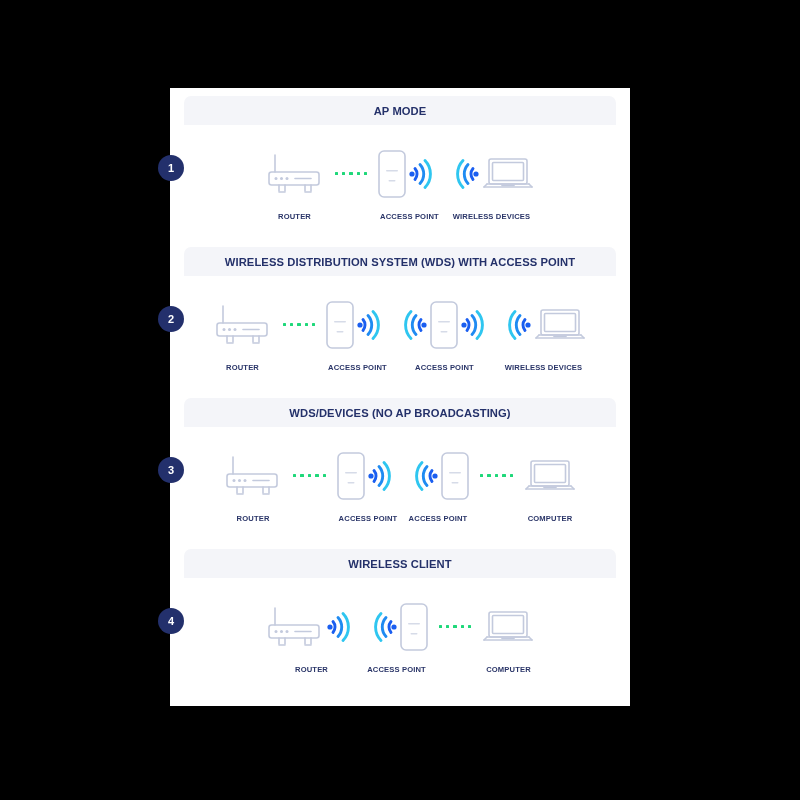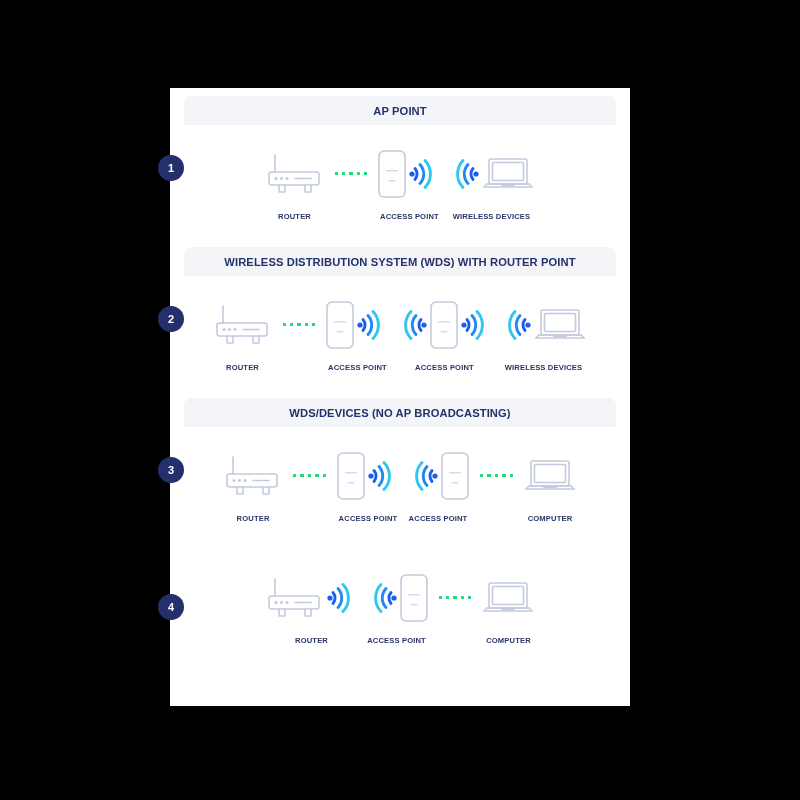--- a/index.html
+++ b/index.html
@@ -146,21 +146,21 @@
   svg { display: block; }
 </style>
 </head>
 <body>
 
 <div class="page">
   <div class="panels" id="panels">
       <div class="panel">
         <div class="badge">1</div>
         <div class="panel-inner">
-          <div class="panel-header">AP POINT</div>
+          <div class="panel-header">AP MODE</div>
           <div class="panel-body">
             <div class="row">
               <div class="node" style="margin: 0px 3px;">
                 <div class="node-art">
                   <div class="group">
   <svg width="60" height="46" viewBox="0 0 60 46">
     <g fill="none" stroke="#c3cadd" stroke-width="1.6" stroke-linejoin="round" stroke-linecap="round">
       <line x1="10" y1="4" x2="10" y2="21"></line>
       <rect x="4" y="21" width="50" height="13" rx="2.5"></rect>
       <line x1="14" y1="41" x2="20" y2="41"></line>
@@ -237,21 +237,21 @@
                 </div>
                 <div class="node-label">WIRELESS DEVICES</div>
               </div>
             </div>
           </div>
         </div>
       </div>
       <div class="panel">
         <div class="badge">2</div>
         <div class="panel-inner">
-          <div class="panel-header">WIRELESS DISTRIBUTION SYSTEM (WDS) WITH ROUTER POINT</div>
+          <div class="panel-header">WIRELESS DISTRIBUTION SYSTEM (WDS) WITH ACCESS POINT</div>
           <div class="panel-body">
             <div class="row">
               <div class="node" style="margin: 0px 3px;">
                 <div class="node-art">
                   <div class="group">
   <svg width="60" height="46" viewBox="0 0 60 46">
     <g fill="none" stroke="#c3cadd" stroke-width="1.6" stroke-linejoin="round" stroke-linecap="round">
       <line x1="10" y1="4" x2="10" y2="21"></line>
       <rect x="4" y="21" width="50" height="13" rx="2.5"></rect>
       <line x1="14" y1="41" x2="20" y2="41"></line>
@@ -472,20 +472,21 @@
                 </div>
                 <div class="node-label">COMPUTER</div>
               </div>
             </div>
           </div>
         </div>
       </div>
       <div class="panel">
         <div class="badge">4</div>
         <div class="panel-inner">
+          <div class="panel-header">WIRELESS CLIENT</div>
           <div class="panel-body">
             <div class="row">
               <div class="node" style="margin: 0px 3px;">
                 <div class="node-art">
                   <div class="group">
   <svg width="60" height="46" viewBox="0 0 60 46">
     <g fill="none" stroke="#c3cadd" stroke-width="1.6" stroke-linejoin="round" stroke-linecap="round">
       <line x1="10" y1="4" x2="10" y2="21"></line>
       <rect x="4" y="21" width="50" height="13" rx="2.5"></rect>
       <line x1="14" y1="41" x2="20" y2="41"></line>

